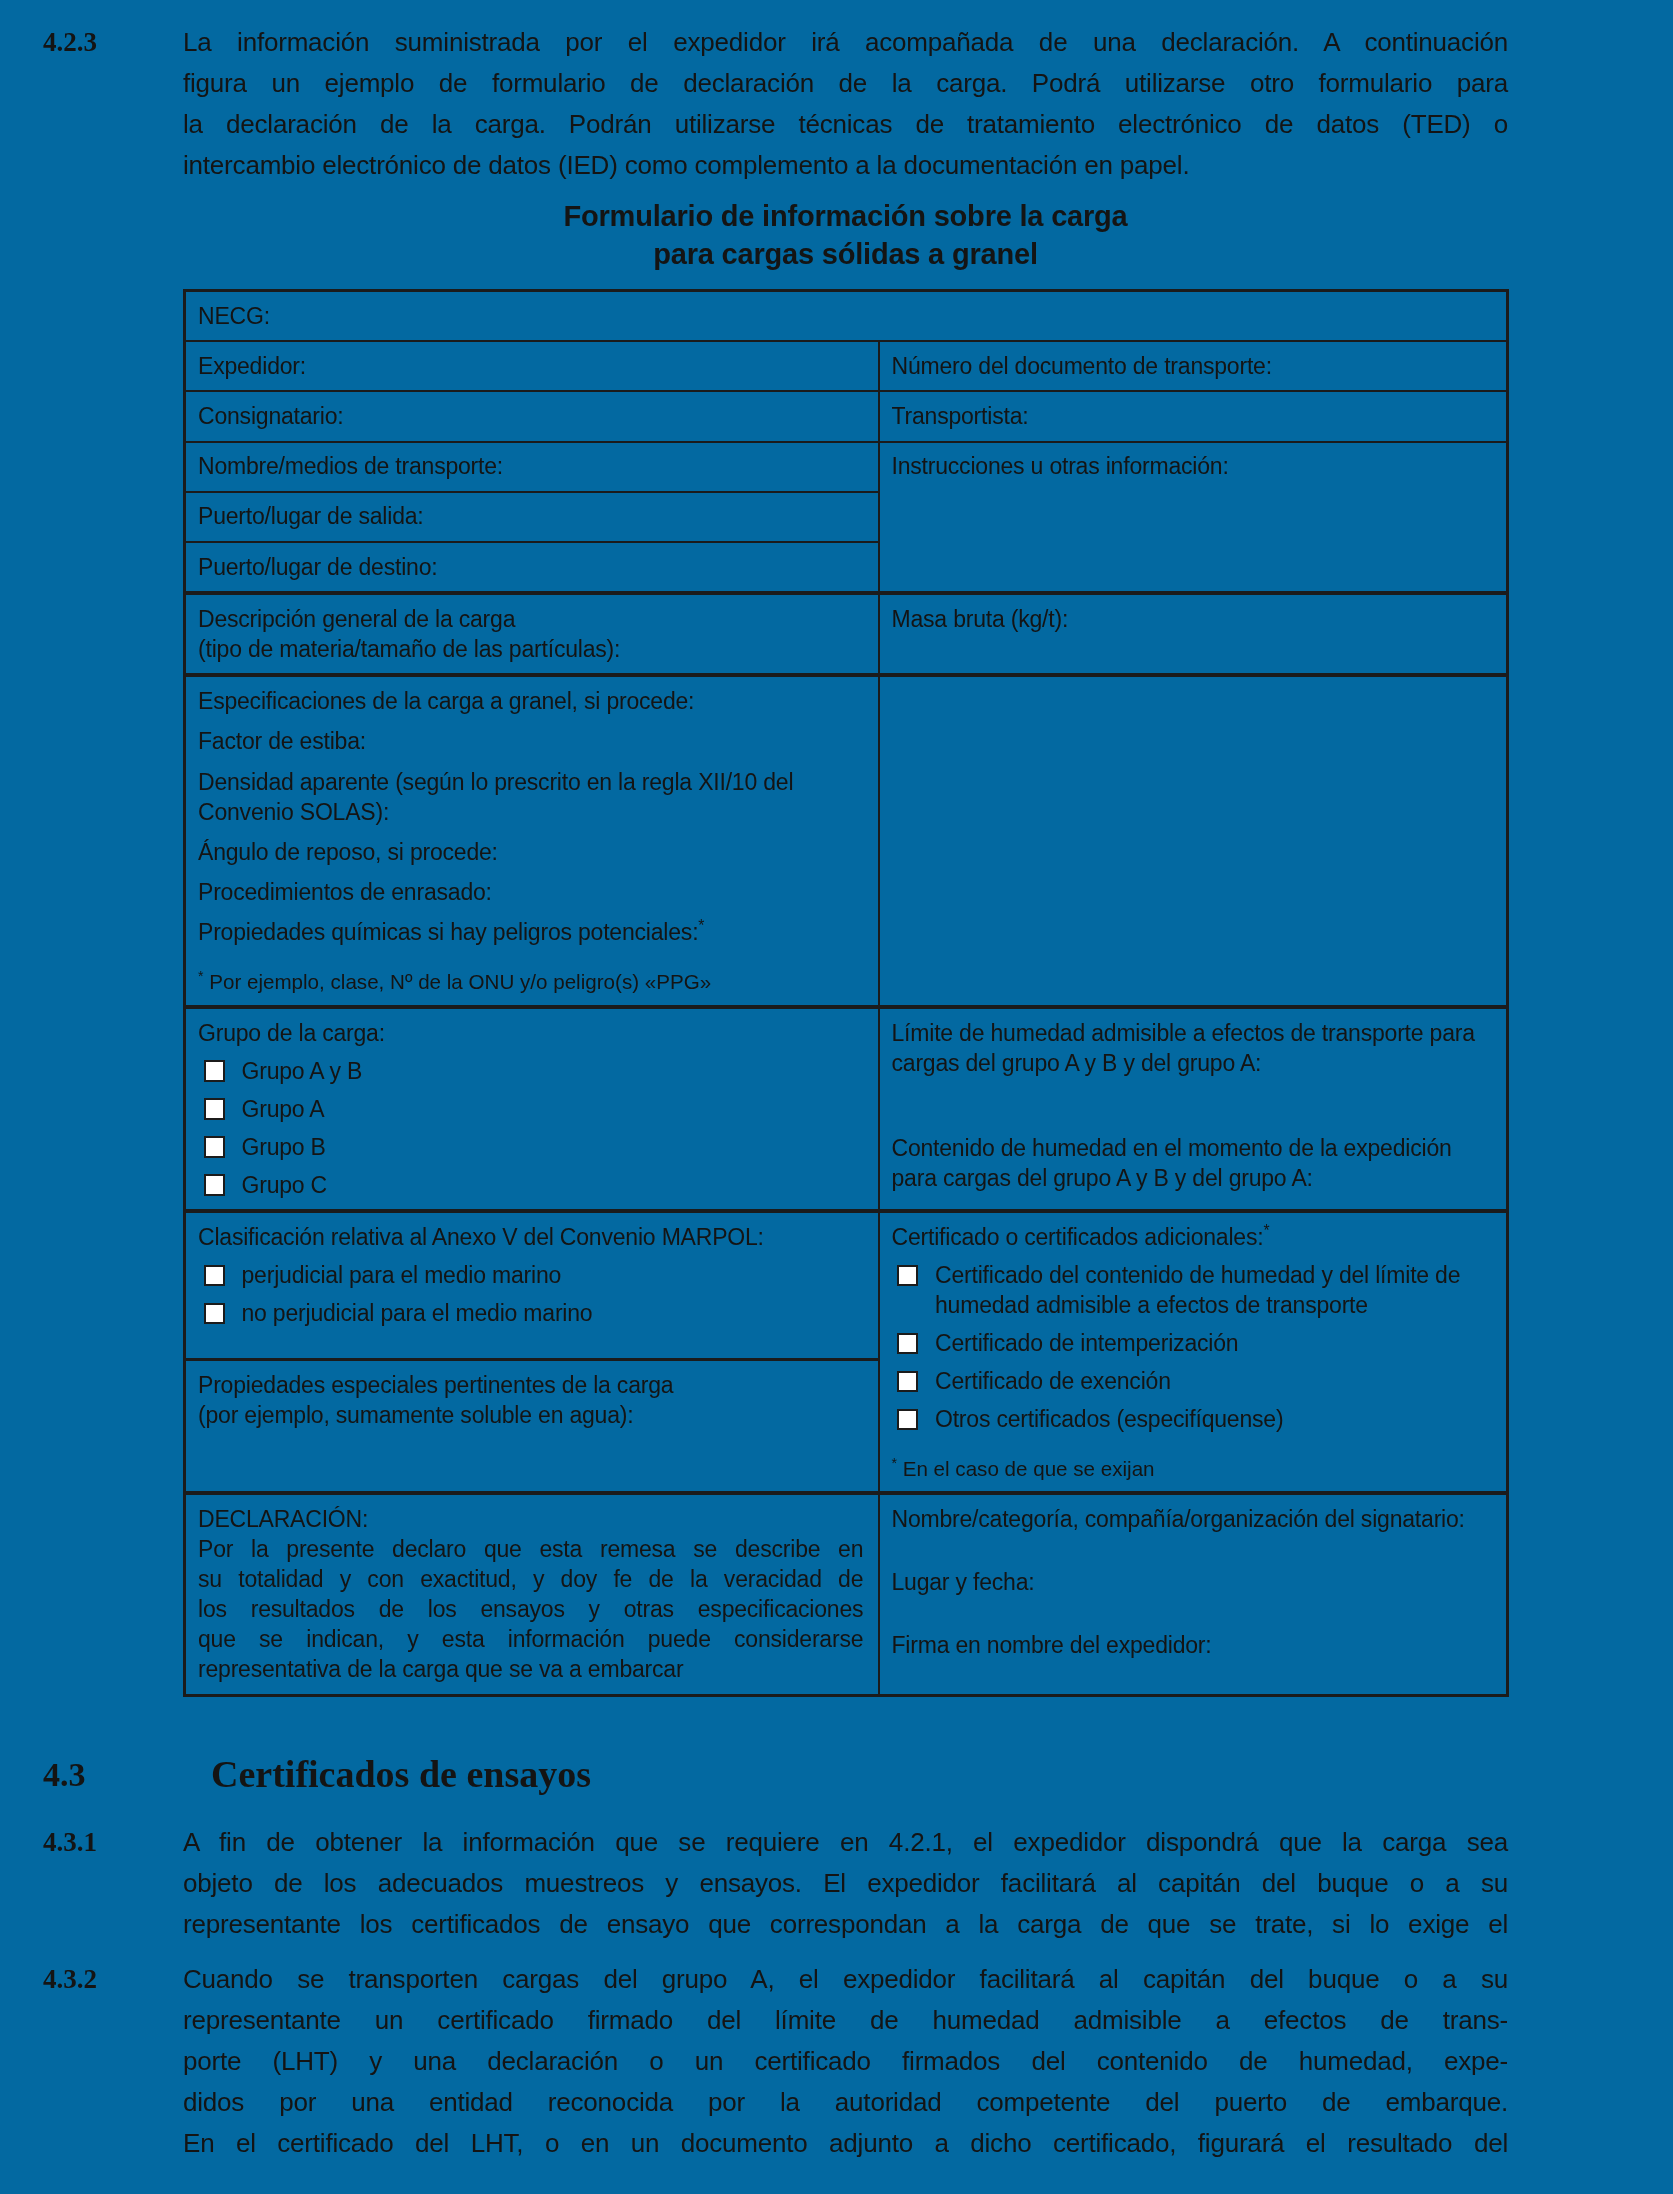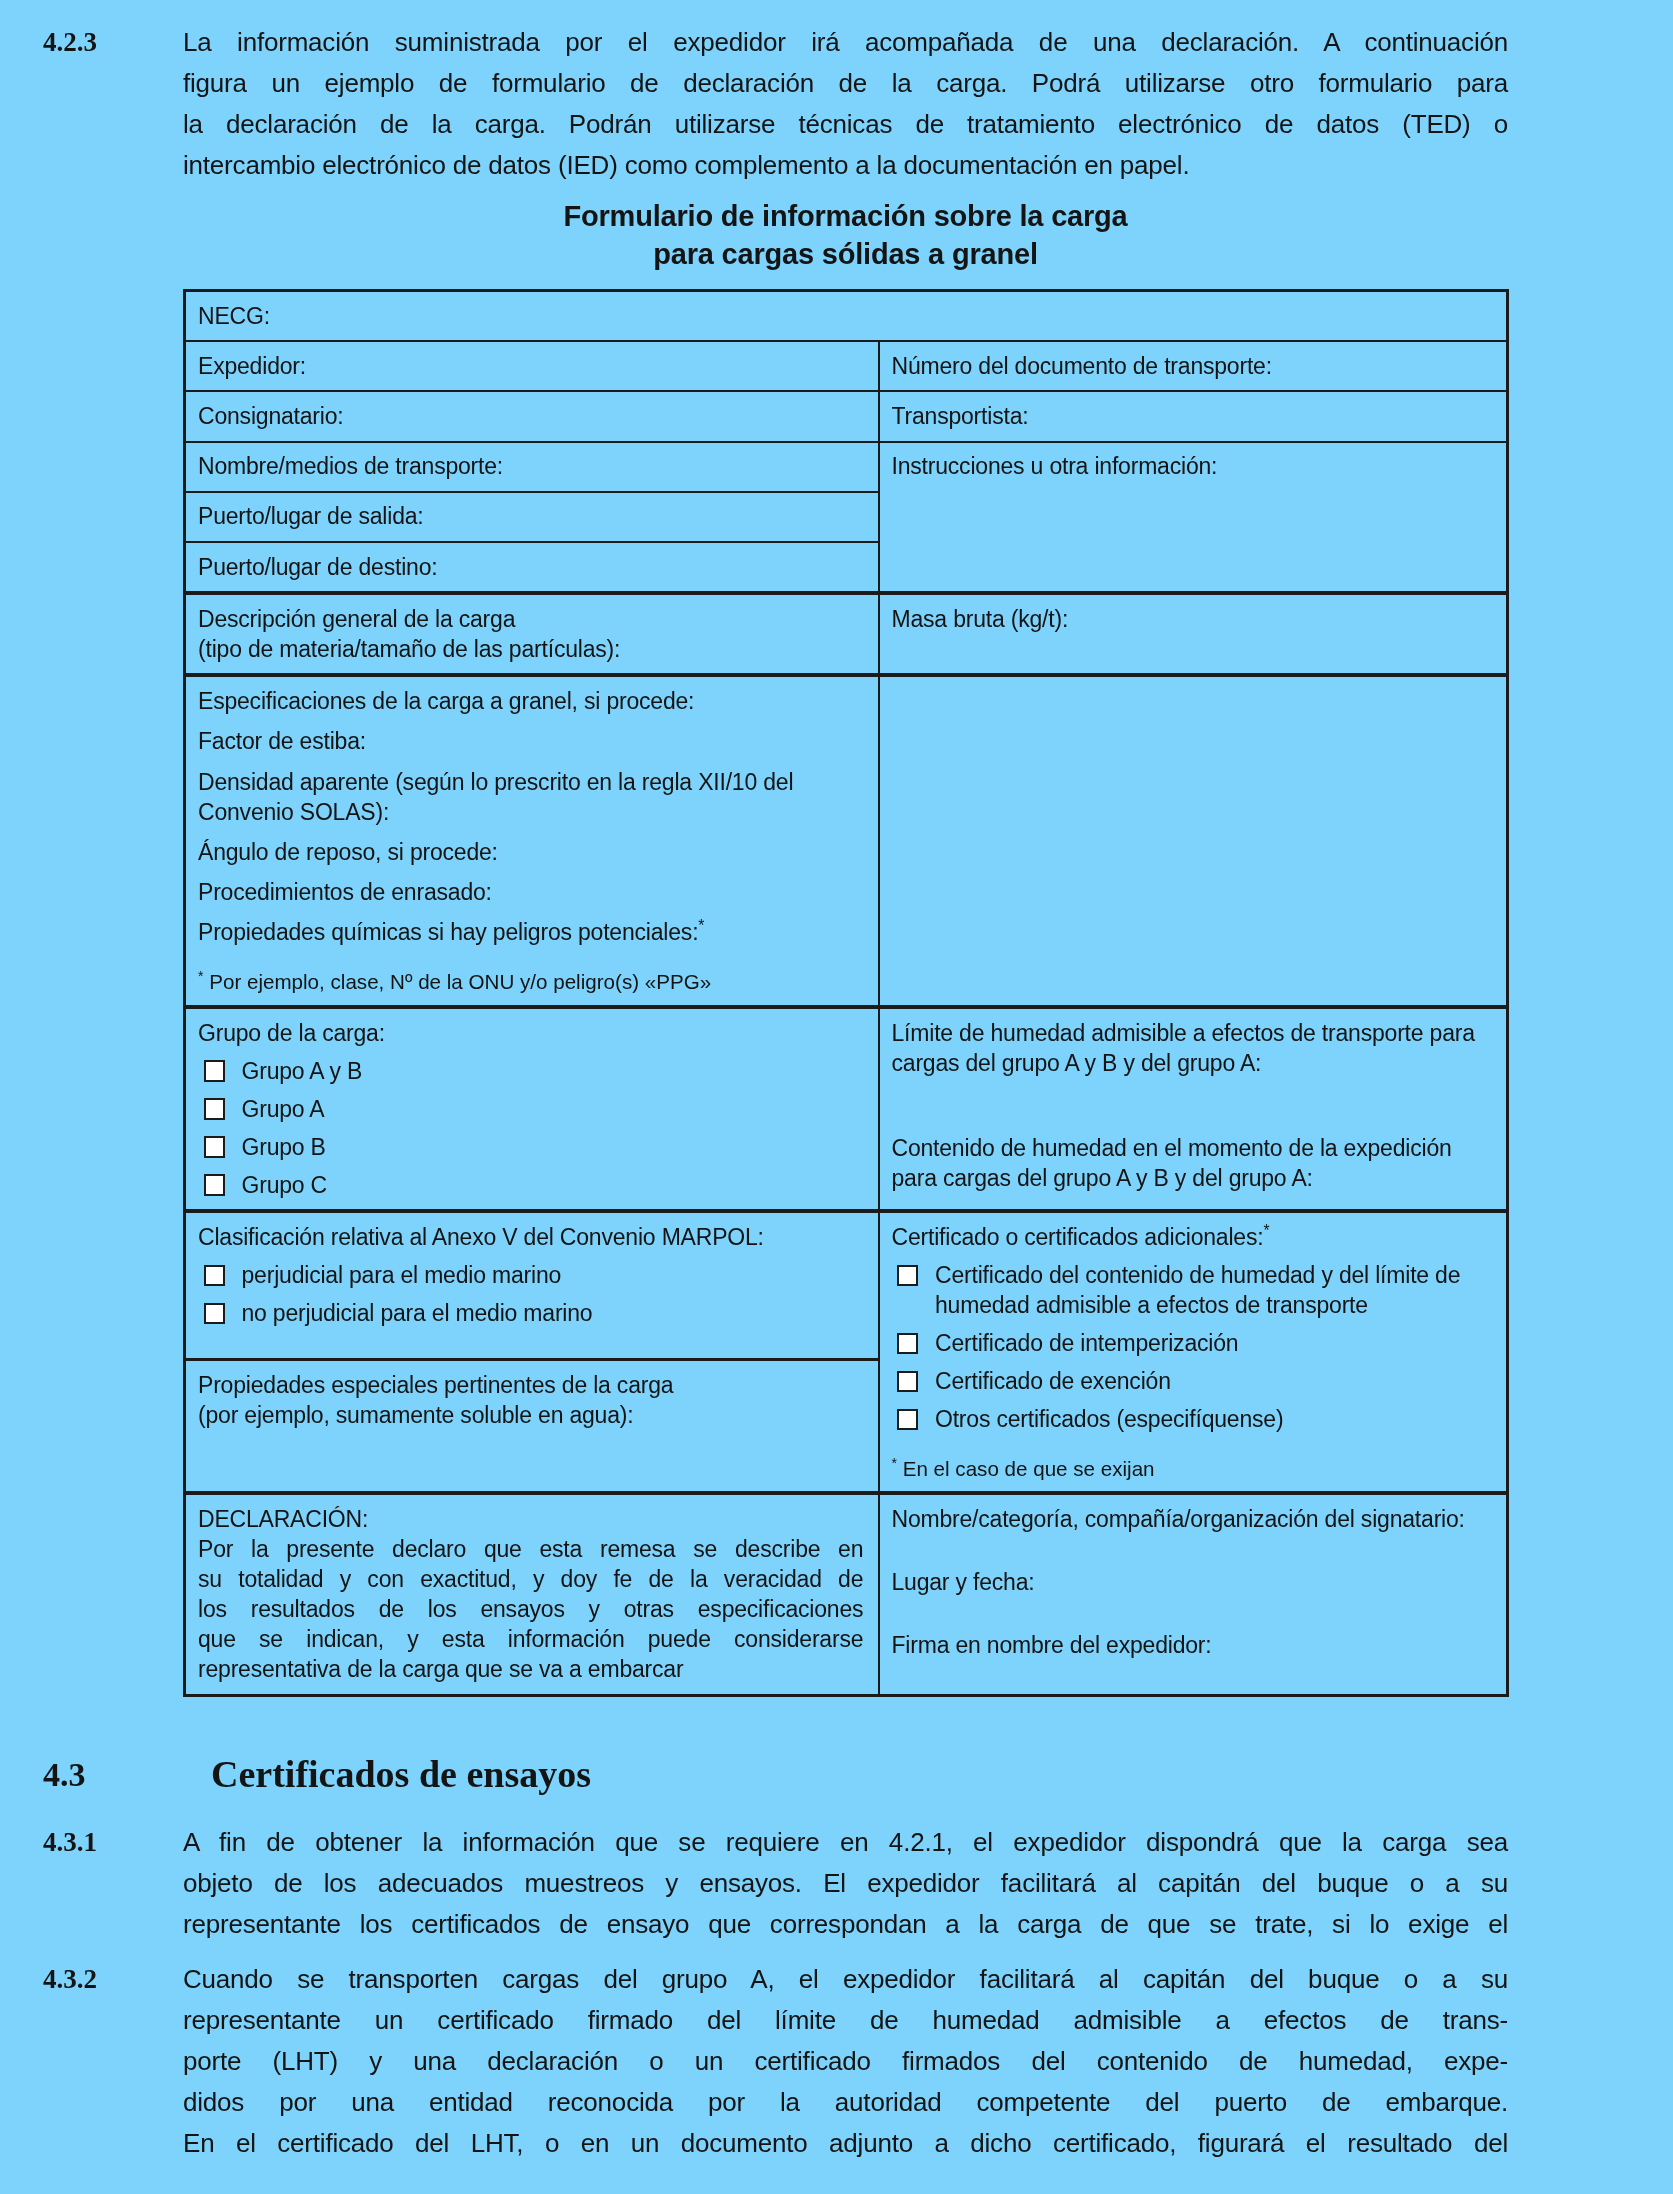--- a/index.html
+++ b/index.html
@@ -1,17 +1,17 @@
 <!DOCTYPE html>
 <html style="font-size:12.6px"><head>
 <meta charset="utf-8">
 <style>
   html,body{margin:0;padding:0;background:#888;}
   .page{
-    width:1673px;height:2194px;background:#7dd3fc;color:#141414;
+    width:1673px;height:2194px;background:#0369a1;color:#141414;
     box-sizing:border-box;padding:22px 165px 0 43px;position:relative;
     font-family:"Liberation Sans",sans-serif;
   }
   
   .para{display:flex;}
   .pnum{
     width:140px;flex-shrink:0;
     font-family:"Liberation Serif",serif;font-weight:bold;
     font-size:27px;line-height:41px;
   }
@@ -103,21 +103,21 @@
       <td class="rcol row-s">Número del documento de transporte:</td>
     </tr>
 
     <tr class="h3">
       <td class="row-s">Consignatario:</td>
       <td class="rcol row-s">Transportista:</td>
     </tr>
 
     <tr class="h3">
       <td class="row-s">Nombre/medios de transporte:</td>
-      <td class="rcol" rowspan="3">Instrucciones u otra información:</td>
+      <td class="rcol" rowspan="3">Instrucciones u otras información:</td>
     </tr>
     <tr class="h3">
       <td class="row-s">Puerto/lugar de salida:</td>
     </tr>
     <tr class="h3">
       <td class="row-s">Puerto/lugar de destino:</td>
     </tr>
 
     <tr class="h5">
       <td>

